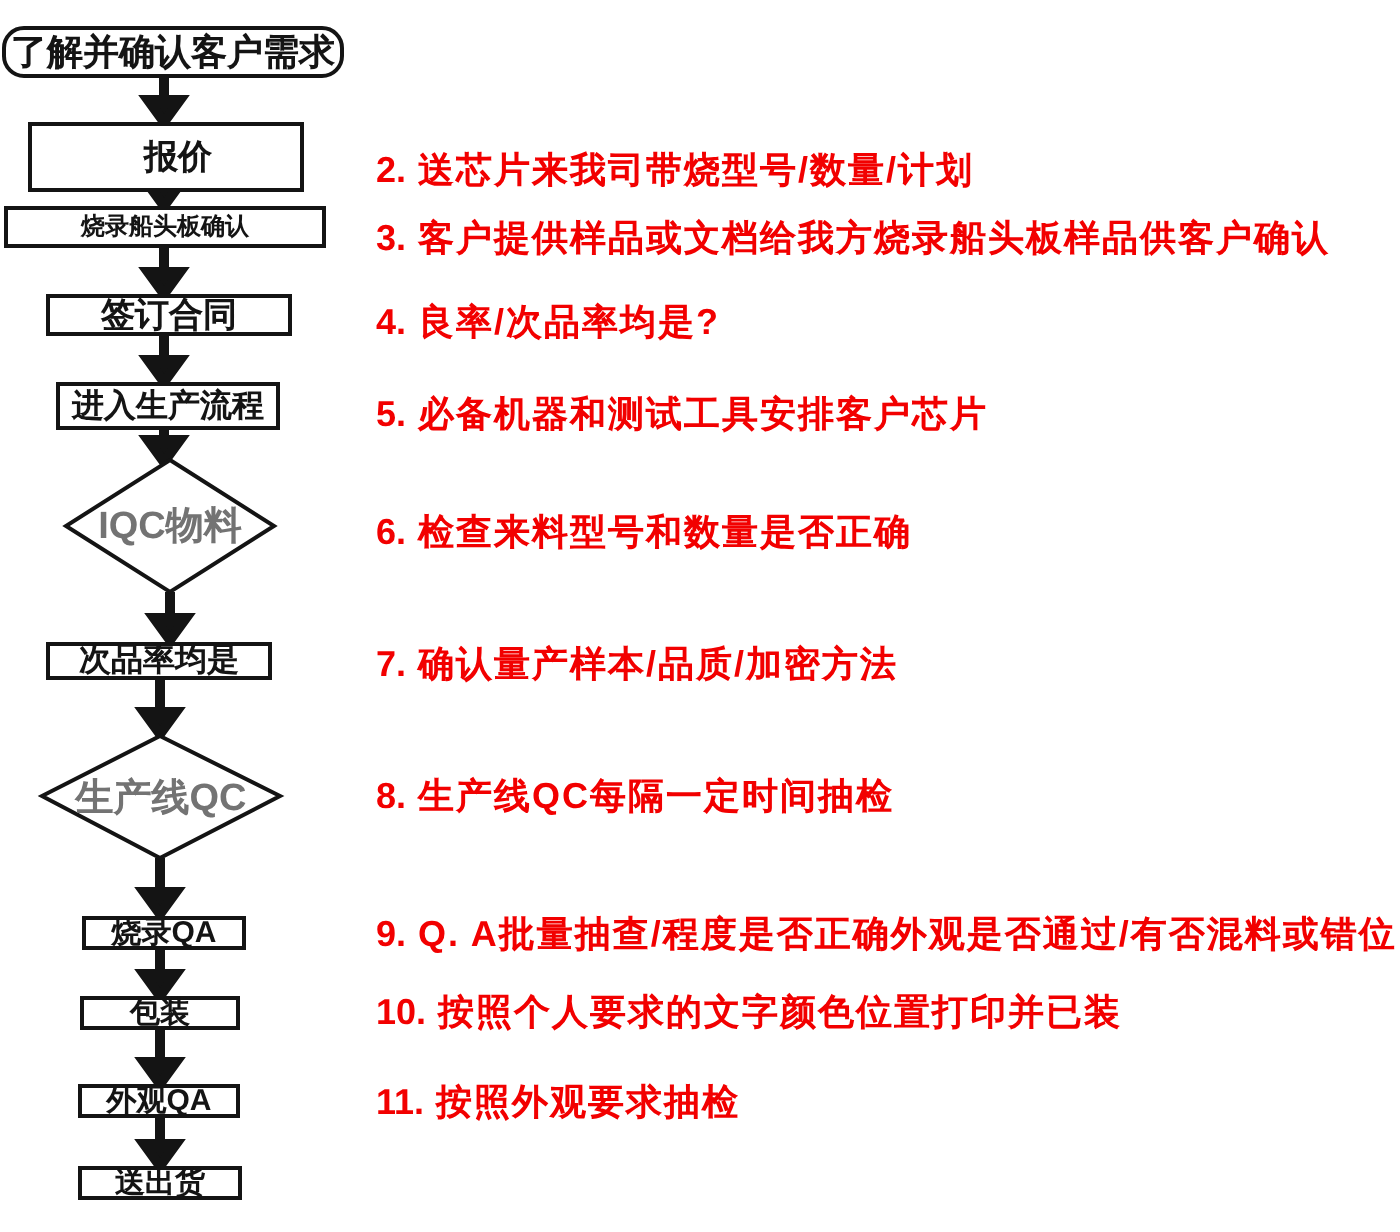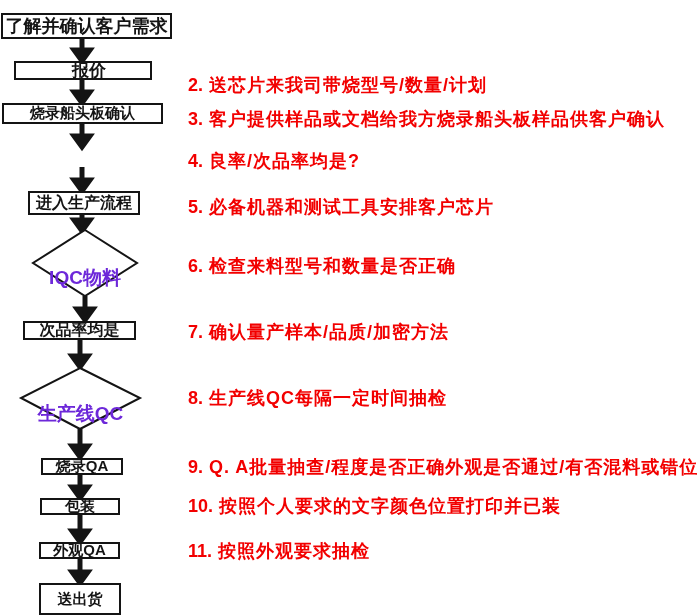--- a/index.html
+++ b/index.html
@@ -17,47 +17,46 @@
     border:2px solid #141414;
     background:#ffffff;
     display:flex;align-items:center;justify-content:center;
     font-weight:bold;color:#141414;
     white-space:nowrap;
     z-index:2;
   }
   .dlabel{
     position:absolute;
     display:flex;align-items:center;justify-content:center;
-    font-weight:bold;color:#6d28d9;
+    font-weight:bold;color:#737373;
     white-space:nowrap;
     z-index:3;
-    margin-top:15px;
   }
   .note{
     position:absolute;
     left:188px;
     color:#f20000;
     font-weight:bold;
     font-size:18px;
     letter-spacing:1px;
     white-space:nowrap;
     z-index:2;
   }
   .note .num{margin-right:6px;letter-spacing:0;}
   
-  .b1 {left:1px;  top:13px;  width:171px; height:26px; font-size:18px;}
-  .b2 {left:14px; top:61px;  width:138px; height:19px; font-size:17px;padding-left:12px;}
-  .b3 {left:2px;  top:103px; width:161px; height:21px; font-size:15px;}
+  .b1 {left:1px;  top:13px;  width:171px; height:26px; font-size:18px;border-radius:11px;}
+  .b2 {left:14px; top:61px;  width:138px; height:35px; font-size:17px;padding-left:12px;}
+  .b3 {left:2px;  top:103px; width:161px; height:21px; font-size:12px;}
   .b4 {left:23px; top:147px; width:123px; height:21px; font-size:17px;}
   .b5 {left:28px; top:191px; width:112px; height:24px; font-size:16px;}
   .b6 {left:23px; top:321px; width:113px; height:19px; font-size:16px;}
   .b7 {left:41px; top:458px; width:82px;  height:17px; font-size:15px;}
   .b8 {left:40px; top:498px; width:80px;  height:17px; font-size:15px;font-family:Liberation Serif, serif;}
   .b9 {left:39px; top:542px; width:81px;  height:17px; font-size:15px;}
-  .b10{left:39px; top:583px; width:82px;  height:32px; font-size:15px;}
+  .b10{left:39px; top:583px; width:82px;  height:17px; font-size:15px;}
   
   .d1 {left:33px; top:251px; width:104px; height:24px; font-size:19px;}
   .d2 {left:21px; top:387px; width:119px; height:24px; font-size:19px;}
   
   .n1 {top:14px;}  .n2 {top:73px;}  .n3 {top:107px;} .n4 {top:149px;}
   .n5 {top:195px;} .n6 {top:254px;} .n7 {top:320px;} .n8 {top:386px;}
   .n9 {top:455px;} .n10{top:494px;} .n11{top:539px;}
 </style>
 </head>
 <body>
@@ -101,20 +100,21 @@
       <polygon points="72,572 88,572 80,583"></polygon>
     </g>
 
     <polygon points="85,230 137,263 85,296 33,263" fill="#ffffff" stroke="#141414" stroke-width="2"></polygon>
     <polygon points="80,368 140,398 80,429 21,398" fill="#ffffff" stroke="#141414" stroke-width="2"></polygon>
   </svg>
 
   <div class="fbox b1">了解并确认客户需求</div>
   <div class="fbox b2">报价</div>
   <div class="fbox b3">烧录船头板确认</div>
+  <div class="fbox b4">签订合同</div>
   <div class="fbox b5">进入生产流程</div>
   <div class="fbox b6">次品率均是</div>
   <div class="fbox b7">烧录QA</div>
   <div class="fbox b8">包装</div>
   <div class="fbox b9">外观QA</div>
   <div class="fbox b10">送出货</div>
 
   <div class="dlabel d1">IQC物料</div>
   <div class="dlabel d2">生产线QC</div>
 

